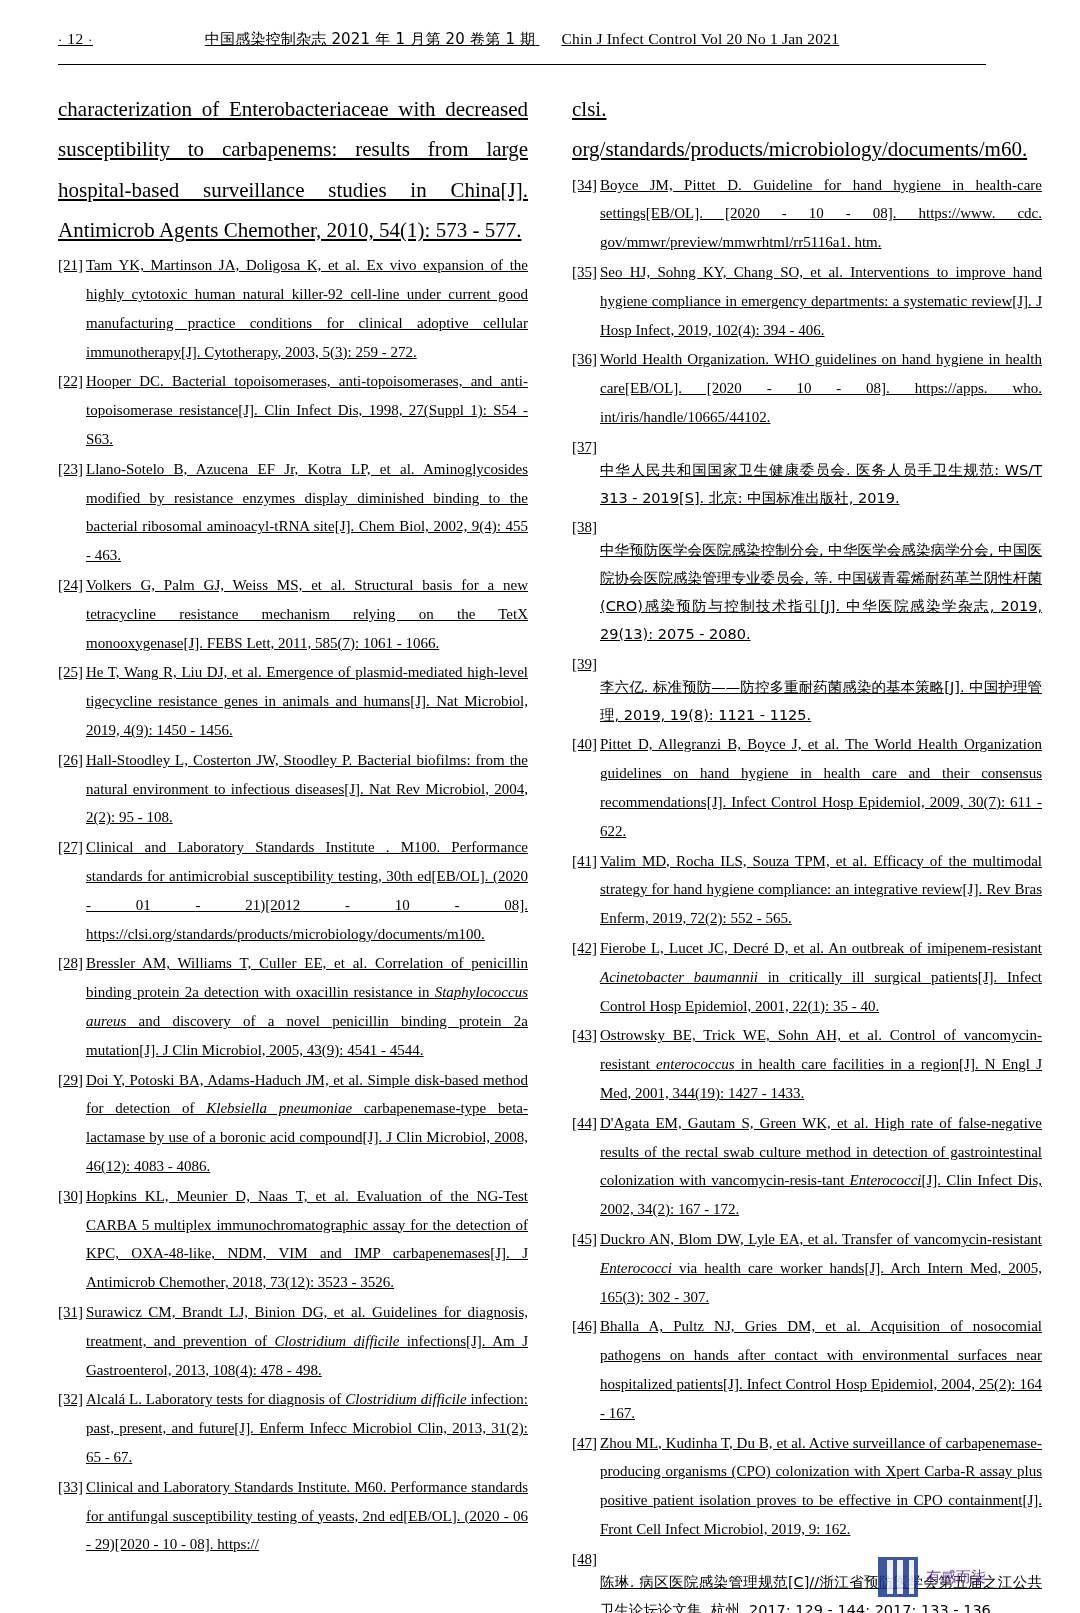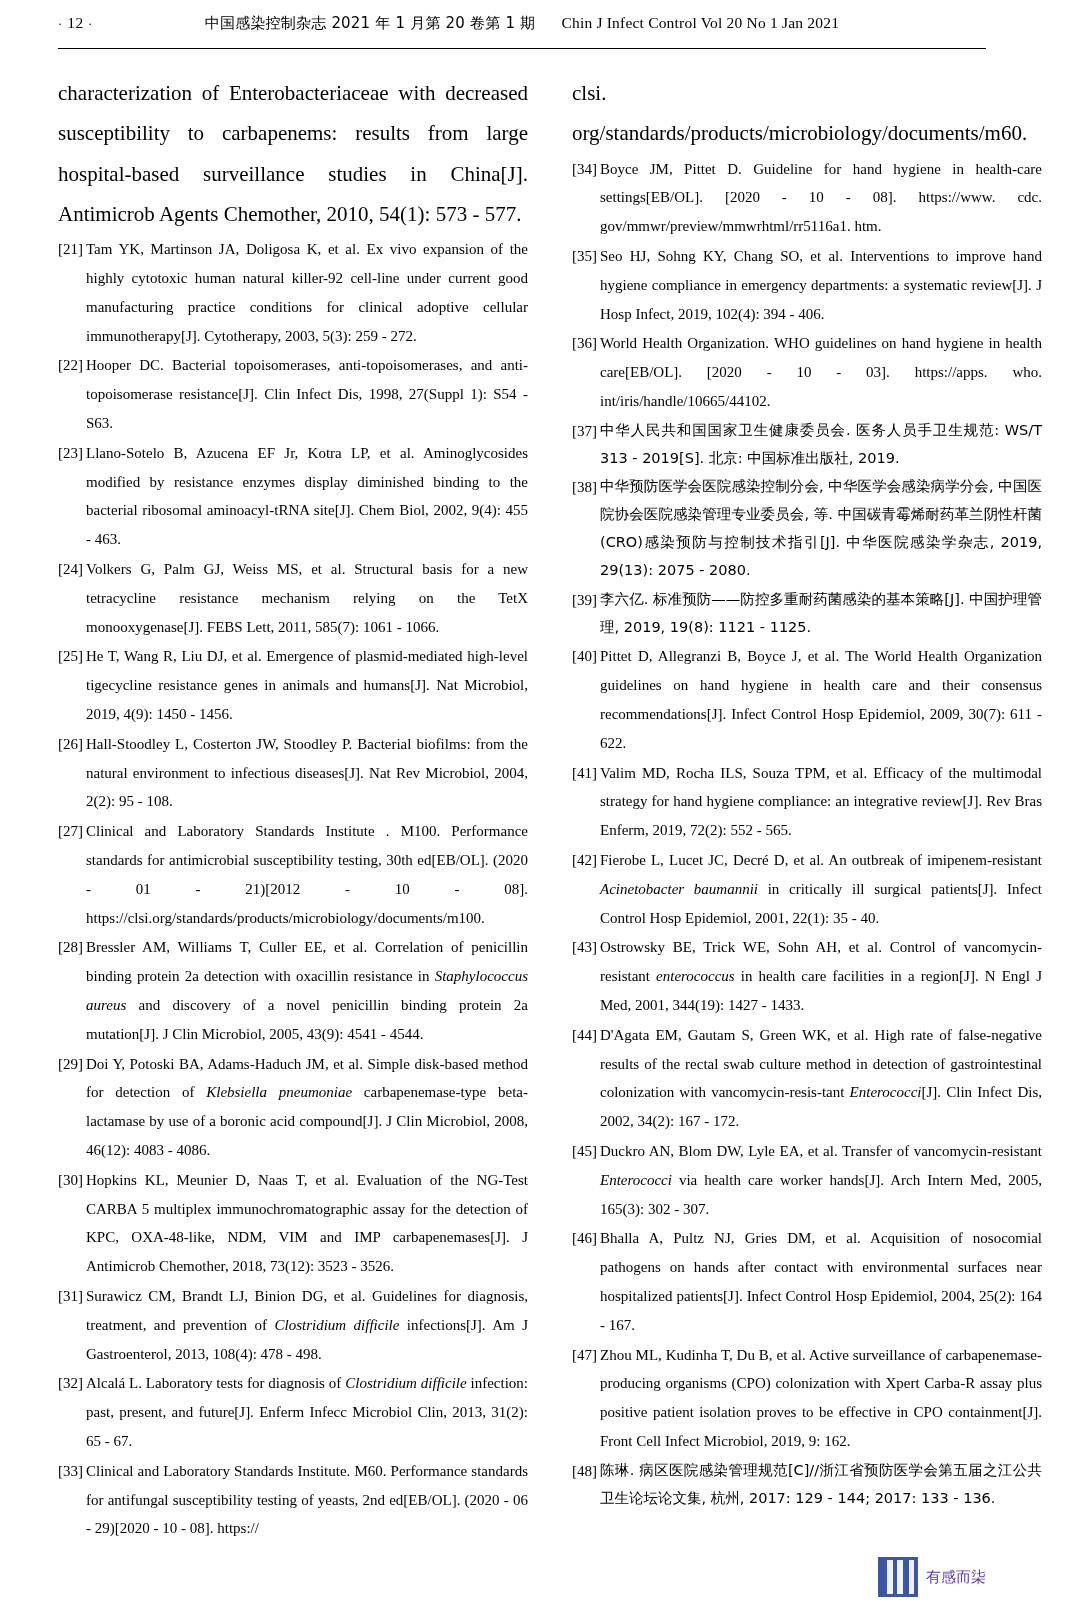--- a/index.html
+++ b/index.html
@@ -13,21 +13,22 @@
     font-family: "Liberation Serif", "DejaVu Serif", serif;
     color: #000;
     position: relative;
     overflow: hidden;
   }
   .page {
     position: relative;
     width: 1044px;
     height: 1613px;
     box-sizing: border-box;
-    padding: 0 58px;
+    padding: 16px 58px;
+    text-decoration: underline;
   }
   
   .header {
     position: relative;
     height: 46px;
     display: flex;
     align-items: center;
     border-bottom: 1.5px solid #000;
     padding-bottom: 2px;
   }
@@ -87,20 +88,21 @@
   }
   .cont {
     font-size: 21px;
     line-height: 1.92;
     text-align: justify;
     margin-bottom: 1px;
   }
   .cn-text {
     font-family: "DejaVu Sans", "Liberation Sans", sans-serif;
     font-size: 14.5px;
+    margin-top: 24px;
   }
   i { font-style: italic; }
 
   
   .wm {
     position: absolute;
     right: 58px;
     bottom: 16px;
     display: flex;
     align-items: center;
@@ -203,21 +205,21 @@
         <div class="ref">
           <span class="ref-num">[34]</span>
           <span class="ref-body">Boyce JM, Pittet D. Guideline for hand hygiene in health-care settings[EB/OL]. [2020 - 10 - 08]. https://www. cdc. gov/mmwr/preview/mmwrhtml/rr5116a1. htm.</span>
         </div>
         <div class="ref">
           <span class="ref-num">[35]</span>
           <span class="ref-body">Seo HJ, Sohng KY, Chang SO, et al. Interventions to improve hand hygiene compliance in emergency departments: a systematic review[J]. J Hosp Infect, 2019, 102(4): 394 - 406.</span>
         </div>
         <div class="ref">
           <span class="ref-num">[36]</span>
-          <span class="ref-body">World Health Organization. WHO guidelines on hand hygiene in health care[EB/OL]. [2020 - 10 - 03]. https://apps. who. int/iris/handle/10665/44102.</span>
+          <span class="ref-body">World Health Organization. WHO guidelines on hand hygiene in health care[EB/OL]. [2020 - 10 - 08]. https://apps. who. int/iris/handle/10665/44102.</span>
         </div>
         <div class="ref">
           <span class="ref-num">[37]</span>
           <span class="ref-body cn-text">中华人民共和国国家卫生健康委员会. 医务人员手卫生规范: WS/T 313 - 2019[S]. 北京: 中国标准出版社, 2019.</span>
         </div>
         <div class="ref">
           <span class="ref-num">[38]</span>
           <span class="ref-body cn-text">中华预防医学会医院感染控制分会, 中华医学会感染病学分会, 中国医院协会医院感染管理专业委员会, 等. 中国碳青霉烯耐药革兰阴性杆菌(CRO)感染预防与控制技术指引[J]. 中华医院感染学杂志, 2019, 29(13): 2075 - 2080.</span>
         </div>
         <div class="ref">

